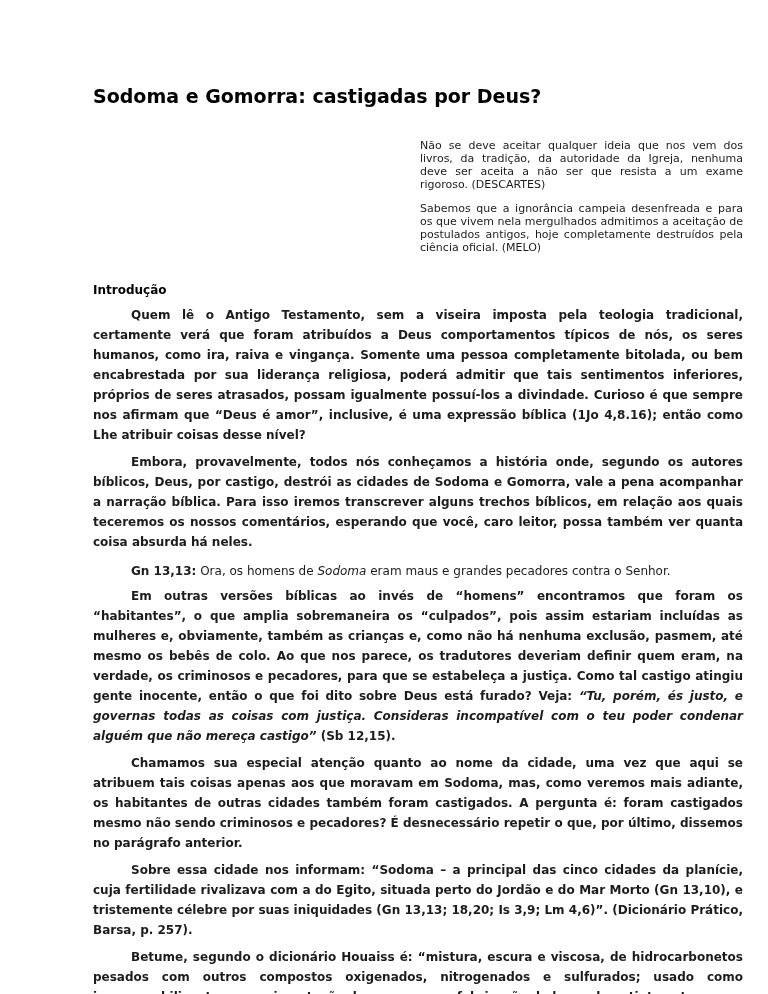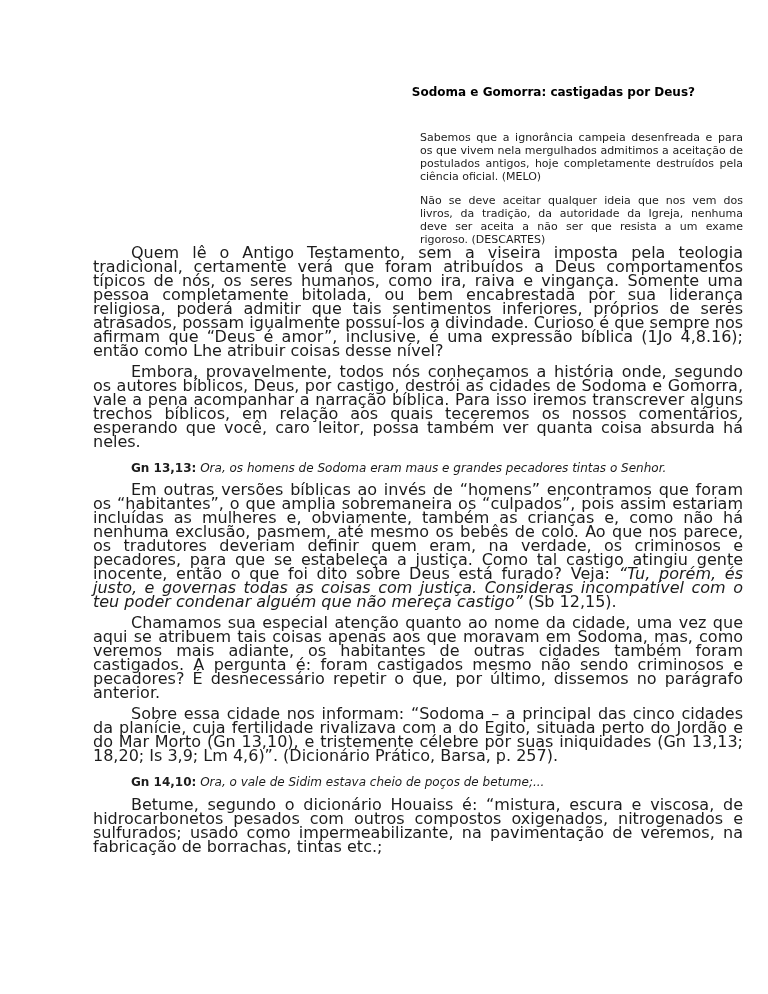--- a/index.html
+++ b/index.html
@@ -13,24 +13,24 @@
     height: 994px;
     margin: 0 auto;
     background: #ffffff;
     box-sizing: border-box;
     padding: 86px 25px 20px 93px;
     overflow: hidden;
     font-family: "DejaVu Sans", "Liberation Sans", sans-serif;
     color: #1c1c1c;
   }
   .title {
-    font-size: 12px;
+    font-size: 19px;
     font-weight: bold;
     color: #000000;
-    text-align: right;
+    text-align: left;
     margin: 0 48px 31px 0;
     line-height: 1.15;
   }
   .epigraphs {
     margin-left: 327px;
     margin-bottom: 0;
   }
   .epigraph {
     font-size: 11px;
     line-height: 13px;
@@ -42,67 +42,66 @@
     font-size: 12px;
     font-weight: bold;
     color: #000000;
     line-height: 15px;
     margin: 12px 0 7px 0;
   }
   .section-heading.first {
     margin-top: 29px;
   }
   .body-p {
-    font-size: 16px;
-    line-height: 14px;
+    font-size: 12px;
+    line-height: 20px;
     text-align: justify;
     text-indent: 38px;
     margin: 0 0 7px 0;
+    font-weight: bold;
   }
   .verse {
     font-size: 12px;
     line-height: 15.4px;
     text-align: justify;
     margin: 12px 0 7px 38px;
   }
   .verse .ref { font-weight: bold; font-style: normal; }
-  .verse .vtext { font-style: italic; }
+  .verse .vtext { }
   .verse .vemph { font-style: italic; font-weight: normal; }
   .inline-quote { font-style: italic; }
 </style>
 </head>
 <body>
 
 <div class="page">
 
   <h1 class="title">Sodoma e Gomorra: castigadas por Deus?</h1>
 
   <div class="epigraphs">
+    <p class="epigraph">Não se deve aceitar qualquer ideia que nos vem dos livros, da tradição, da autoridade da Igreja, nenhuma deve ser aceita a não ser que resista a um exame rigoroso. (DESCARTES)</p>
     <p class="epigraph">Sabemos que a ignorância campeia desenfreada e para os que vivem nela mergulhados admitimos a aceitação de postulados antigos, hoje completamente destruídos pela ciência oficial. (MELO)</p>
-    <p class="epigraph">Não se deve aceitar qualquer ideia que nos vem dos livros, da tradição, da autoridade da Igreja, nenhuma deve ser aceita a não ser que resista a um exame rigoroso. (DESCARTES)</p>
   </div>
 
+  <h2 class="section-heading first">Introdução</h2>
 
   <p class="body-p">Quem lê o Antigo Testamento, sem a viseira imposta pela teologia tradicional, certamente verá que foram atribuídos a Deus comportamentos típicos de nós, os seres humanos, como ira, raiva e vingança. Somente uma pessoa completamente bitolada, ou bem encabrestada por sua liderança religiosa, poderá admitir que tais sentimentos inferiores, próprios de seres atrasados, possam igualmente possuí-los a divindade. Curioso é que sempre nos afirmam que “Deus é amor”, inclusive, é uma expressão bíblica (1Jo 4,8.16); então como Lhe atribuir coisas desse nível?</p>
 
 
   <p class="body-p">Embora, provavelmente, todos nós conheçamos a história onde, segundo os autores bíblicos, Deus, por castigo, destrói as cidades de Sodoma e Gomorra, vale a pena acompanhar a narração bíblica. Para isso iremos transcrever alguns trechos bíblicos, em relação aos quais teceremos os nossos comentários, esperando que você, caro leitor, possa também ver quanta coisa absurda há neles.</p>
 
 
   <p class="verse">
-    <span class="ref">Gn 13,13:</span><span class="vtext"> Ora, os homens de </span><span class="vemph">Sodoma</span><span class="vtext"> eram maus e grandes pecadores tintas o Senhor.</span>
+    <span class="ref">Gn 13,13:</span><span class="vtext"> Ora, os homens de </span><span class="vemph">Sodoma</span><span class="vtext"> eram maus e grandes pecadores contra o Senhor.</span>
   </p>
 
   <p class="body-p">
     <span>Em outras versões bíblicas ao invés de “homens” encontramos que foram os “habitantes”, o que amplia sobremaneira os “culpados”, pois assim estariam incluídas as mulheres e, obviamente, também as crianças e, como não há nenhuma exclusão, pasmem, até mesmo os bebês de colo. Ao que nos parece, os tradutores deveriam definir quem eram, na verdade, os criminosos e pecadores, para que se estabeleça a justiça. Como tal castigo atingiu gente inocente, então o que foi dito sobre Deus está furado? Veja: </span><span class="inline-quote">“Tu, porém, és justo, e governas todas as coisas com justiça. Consideras incompatível com o teu poder condenar alguém que não mereça castigo”</span><span> (Sb 12,15).</span>
   </p>
 
   <p class="body-p">Chamamos sua especial atenção quanto ao nome da cidade, uma vez que aqui se atribuem tais coisas apenas aos que moravam em Sodoma, mas, como veremos mais adiante, os habitantes de outras cidades também foram castigados. A pergunta é: foram castigados mesmo não sendo criminosos e pecadores? É desnecessário repetir o que, por último, dissemos no parágrafo anterior.</p>
 
   <p class="body-p">Sobre essa cidade nos informam: “Sodoma – a principal das cinco cidades da planície, cuja fertilidade rivalizava com a do Egito, situada perto do Jordão e do Mar Morto (Gn 13,10), e tristemente célebre por suas iniquidades (Gn 13,13; 18,20; Is 3,9; Lm 4,6)”. (Dicionário Prático, Barsa, p. 257).</p>
 
-  <p class="verse">
-    <span class="ref">Gn 14,10:</span><span class="vtext"> Ora, o vale de Sidim estava </span><span class="vemph">cheio de poços de betume</span><span class="vtext">;...</span>
-  </p>
 
   <p class="body-p">Betume, segundo o dicionário Houaiss é: “mistura, escura e viscosa, de hidrocarbonetos pesados com outros compostos oxigenados, nitrogenados e sulfurados; usado como impermeabilizante, na pavimentação de veremos, na fabricação de borrachas, tintas etc.;</p>
 
 </div>
 
 </body></html>

